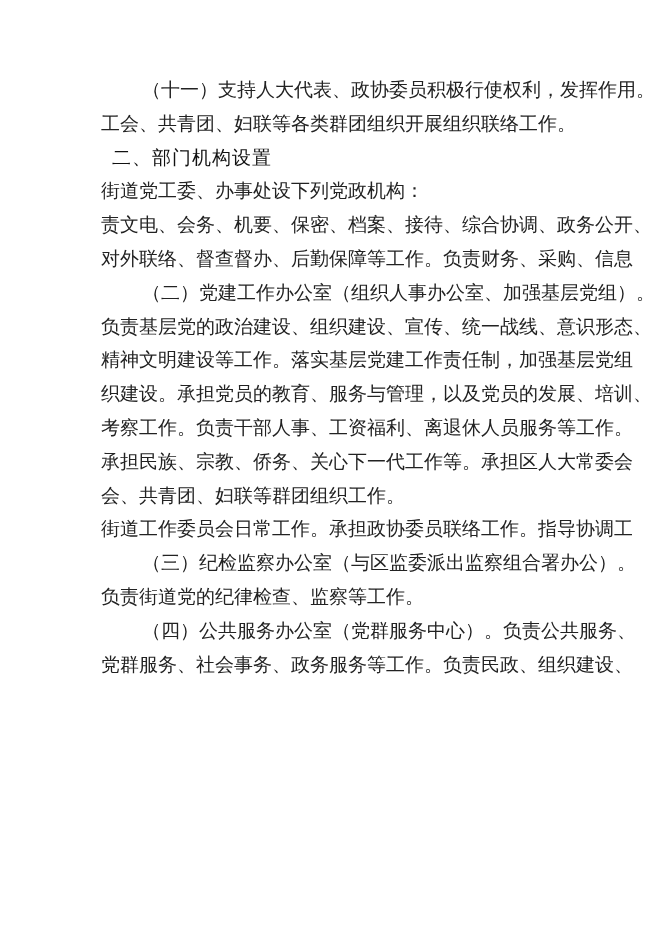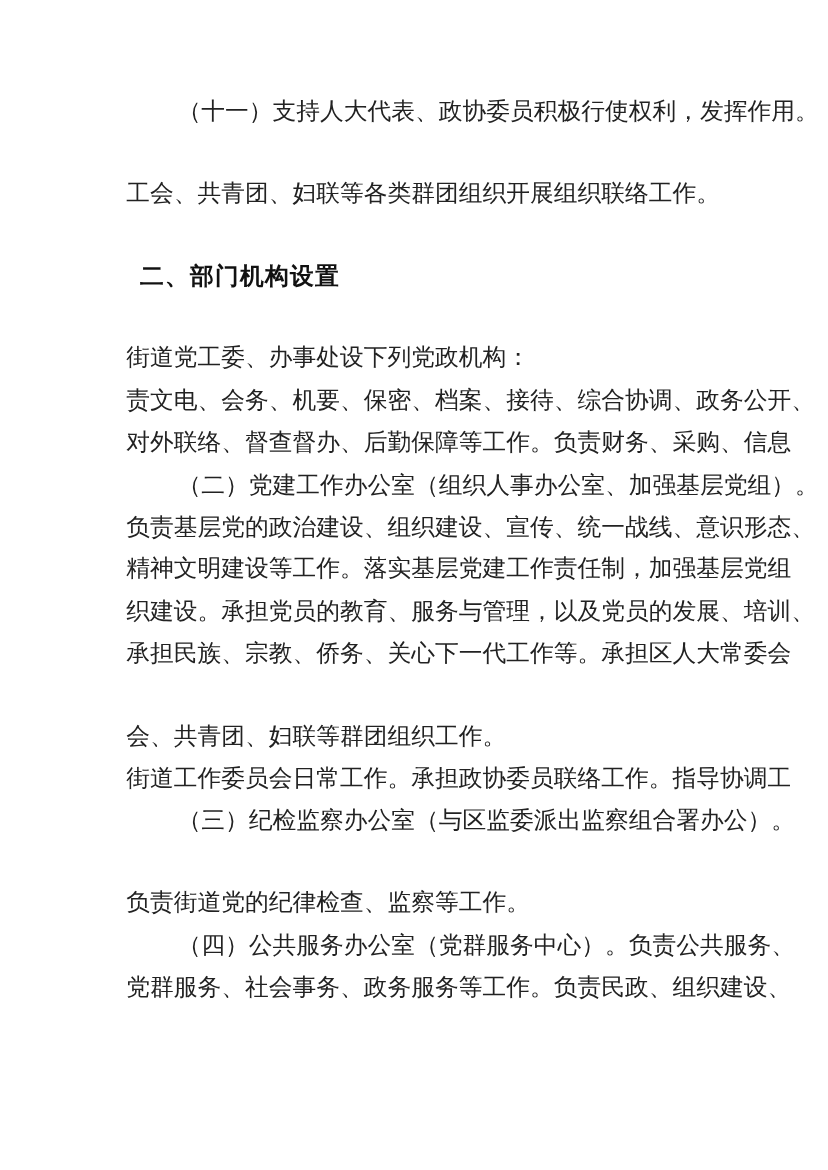--- a/index.html
+++ b/index.html
@@ -26,28 +26,27 @@
       line-height: 33.8px;
       font-size: 19px;
       white-space: nowrap;
       text-align: justify;
       text-align-last: justify;
       letter-spacing: 0;
       color: #222;
     }
     .line.last {
       text-align-last: left;
-      margin-top: 32px;
     }
     .line.indent {
       padding-left: 41px;
     }
     .line.heading {
       font-family: "DejaVu Sans", "Liberation Sans", sans-serif;
-      font-weight: bold;
+      font-weight: normal;
       font-size: 19px;
       color: #111;
       letter-spacing: 1px;
     }
   </style>
 </head>
 <body>
 
 <div class="page">
 
@@ -68,20 +67,21 @@
   <div>
     <div class="line">责文电、会务、机要、保密、档案、接待、综合协调、政务公开、</div>
     <div class="line">对外联络、督查督办、后勤保障等工作。负责财务、采购、信息</div>
   </div>
 
   <div>
     <div class="line indent">（二）党建工作办公室（组织人事办公室、加强基层党组）。</div>
     <div class="line">负责基层党的政治建设、组织建设、宣传、统一战线、意识形态、</div>
     <div class="line">精神文明建设等工作。落实基层党建工作责任制，加强基层党组</div>
     <div class="line">织建设。承担党员的教育、服务与管理，以及党员的发展、培训、</div>
+    <div class="line">考察工作。负责干部人事、工资福利、离退休人员服务等工作。</div>
     <div class="line">承担民族、宗教、侨务、关心下一代工作等。承担区人大常委会</div>
     <div class="line last">会、共青团、妇联等群团组织工作。</div>
     <div class="line">街道工作委员会日常工作。承担政协委员联络工作。指导协调工</div>
   </div>
 
   <div>
     <div class="line indent">（三）纪检监察办公室（与区监委派出监察组合署办公）。</div>
     <div class="line last">负责街道党的纪律检查、监察等工作。</div>
   </div>
 

